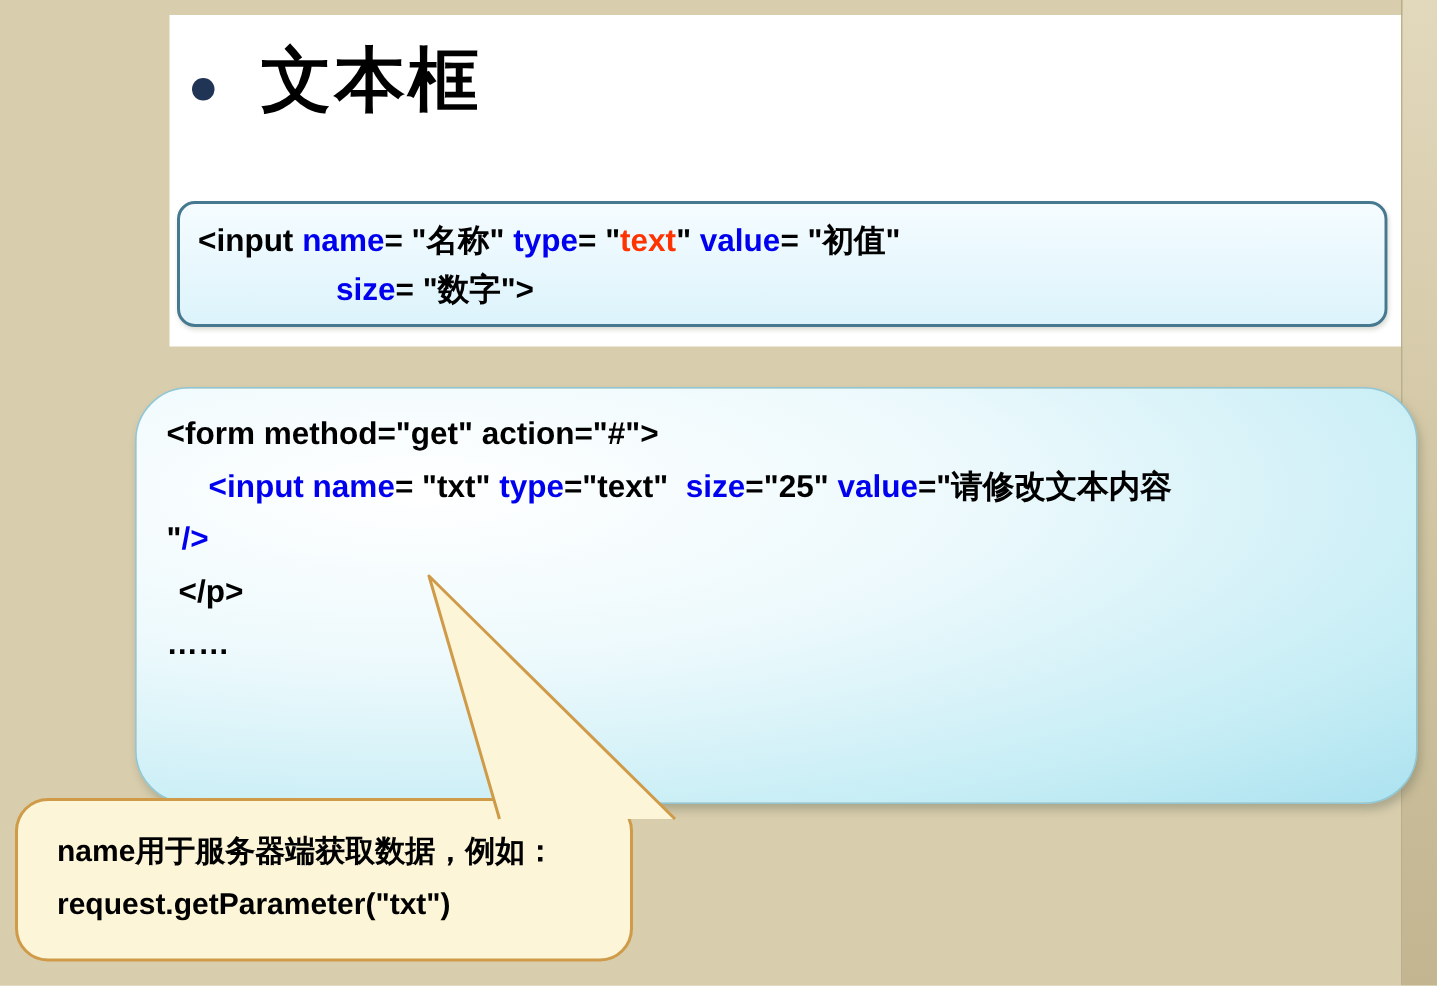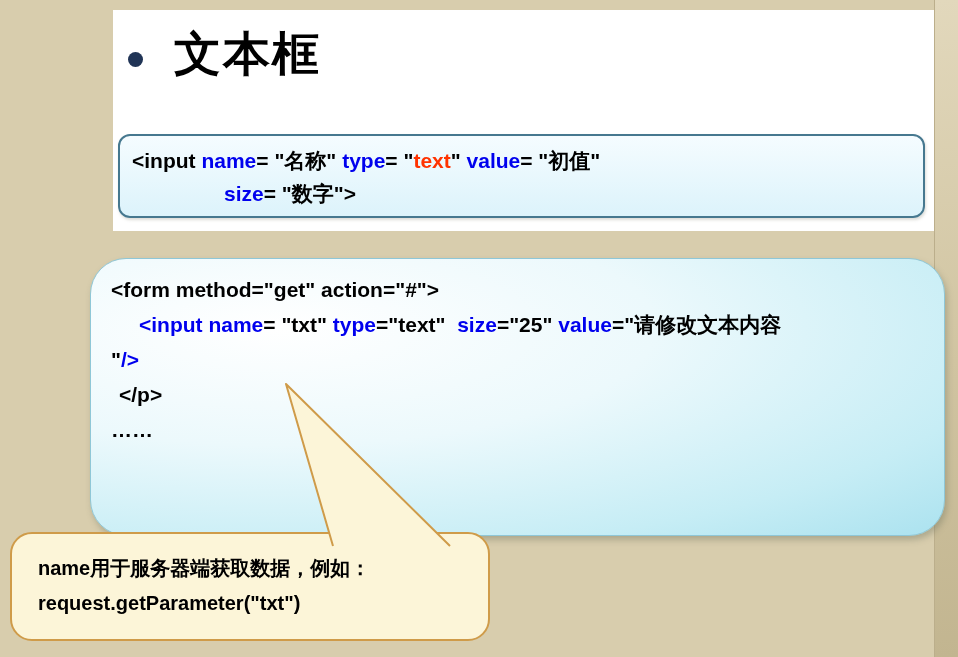--- a/index.html
+++ b/index.html
@@ -49,21 +49,21 @@
     font-size:21px; line-height:33px;
   }
   .code-box2 .code-line { line-height:35px; }
   .ind-92 { padding-left:92px; }
   .ind-28 { padding-left:28px; }
   .ind-8  { padding-left:8px; }
   .b { color:#0000ee; }
   .r { color:#ff3300; }
   .k { color:#000000; }
   .callout {
-    position:absolute; left:10px; top:532px; width:480px; height:109px;
+    position:absolute; left:10px; top:532px; width:412px; height:109px;
     box-sizing:border-box; border:2px solid #cf9b49; border-radius:22px;
     background:#fcf5d8; padding:17px 26px;
   }
   .callout-line {
     font-weight:700; color:#000; font-size:20px; line-height:35px;
     white-space:pre;
   }
   .tail-svg {
     position:absolute; left:0; top:0; width:958px; height:657px;
     pointer-events:none; z-index:5;

